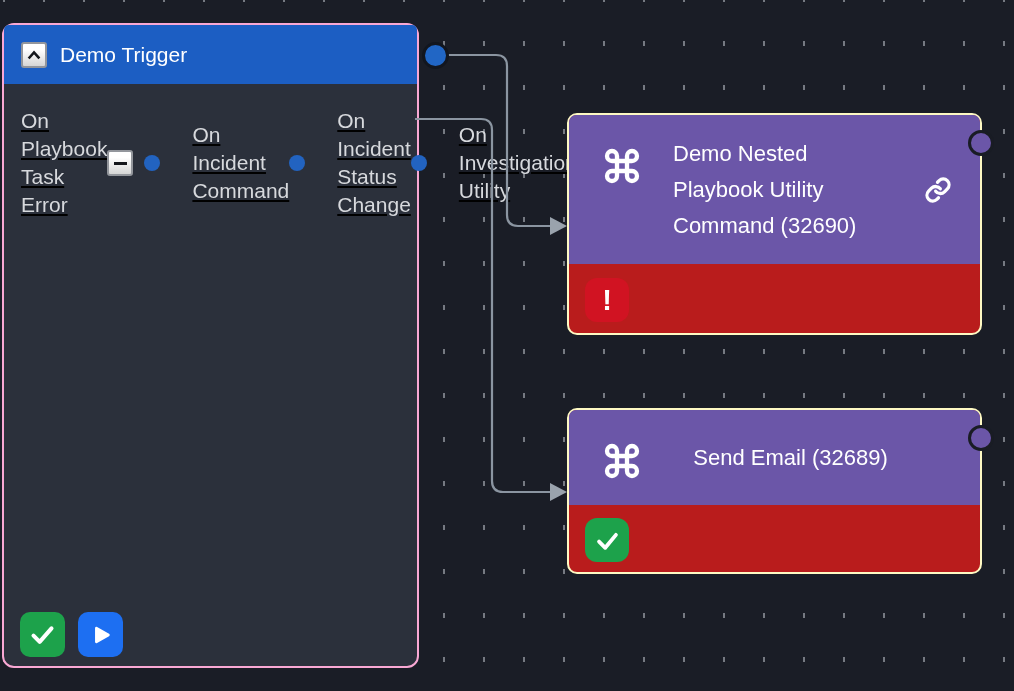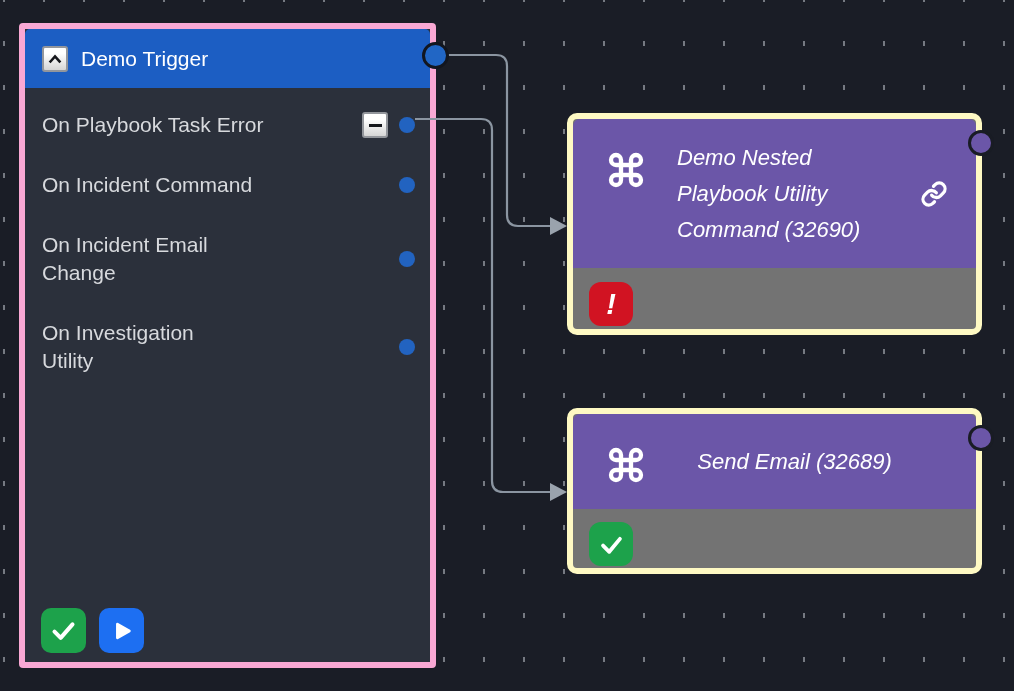--- a/index.html
+++ b/index.html
@@ -15,52 +15,52 @@
     background-image:repeating-linear-gradient(90deg, transparent 0 3px, #767a82 3px 5px, transparent 5px 40px);
     -webkit-mask-image:repeating-linear-gradient(180deg, #000 0 2px, transparent 2px 41px, #000 41px 44px);
     mask-image:repeating-linear-gradient(180deg, #000 0 2px, transparent 2px 41px, #000 41px 44px);
   }
   svg.wires { position:absolute; inset:0; z-index:3; pointer-events:none; }
   .wire { stroke:#8b95a1; stroke-width:2.2; fill:none; }
   .arrow { fill:#9aa3ad; }
 
   
   .trigger-panel {
-    position:absolute; left:19px; top:23px; width:417px; height:645px; z-index:2;
-    background:#2b303b; border:6px solid #f9a8d4; border-radius:4px;
+    position:absolute; left:2px; top:23px; width:417px; height:645px; z-index:2;
+    background:#2b303b; border:2px solid #f9a8d4; border-radius:12px;
   }
   .trigger-header {
     height:59px; background:#1c5ec3; border-radius:5px 5px 0 0;
     display:flex; align-items:center; gap:13px; padding:0 17px;
   }
   .trigger-title { color:#ffffff; font-size:21px; }
   .sq-btn {
     width:26px; height:26px; flex:0 0 26px;
     background:linear-gradient(180deg,#ffffff 25%,#d6d6d6);
     border:2px solid #93969c; border-radius:3px;
     display:flex; align-items:center; justify-content:center; cursor:pointer; padding:0;
   }
-  .rows { display:flex; flex-direction:column; gap:32px; padding:23px 15px 0 17px; }
+  .rows { display:flex; flex-direction:row; gap:32px; padding:23px 15px 0 17px;text-decoration:underline; }
   .row { display:flex; align-items:center; min-height:28px; }
   .row-label { flex:1; color:#d7d9dd; font-size:21px; line-height:28px; white-space:pre-line; }
   .minus-btn { margin-right:11px; }
   .minus-glyph { width:13px; height:3px; background:#15171c; }
   .dot { width:16px; height:16px; border-radius:50%; background:#2263c0; flex:0 0 16px; }
   .panel-actions { position:absolute; left:16px; bottom:9px; display:flex; gap:13px; }
   .action-btn {
     width:45px; height:45px; border-radius:10px; border:none; cursor:pointer;
     display:flex; align-items:center; justify-content:center;
   }
   .action-confirm { background:#1da24b; }
   .action-run { background:#1d6ff2; }
 
   
   .node {
     position:absolute; left:567px; width:415px; z-index:2;
-    background:#737373; border:6px solid #fef9c3; border-radius:10px;font-style:italic;
+    background:#b91c1c; border:2px solid #fef9c3; border-radius:10px;
   }
   .node-1 { top:113px; height:222px; }
   .node-2 { top:408px; height:166px;text-align:center; }
   .node-header { position:relative; background:#6b56a8; border-radius:7px 7px 0 0; }
   .node-1 .node-header { height:149px; }
   .node-2 .node-header { height:95px; }
   .cmd-icon { position:absolute; left:33px; top:31px; width:40px; height:40px; color:#fff; }
   .node-title {
     position:absolute; left:104px; top:50%; transform:translateY(-50%);
     width:235px; color:#ffffff; font-size:22px; line-height:36px; white-space:pre-line;
@@ -113,21 +113,21 @@
         <button class="sq-btn minus-btn">
           <span class="minus-glyph"></span>
         </button>
         <span class="dot"></span>
       </div>
       <div class="row">
         <span class="row-label">On Incident Command</span>
         <span class="dot"></span>
       </div>
       <div class="row">
-        <span class="row-label">On Incident Email
+        <span class="row-label">On Incident Status
 Change</span>
         <span class="dot"></span>
       </div>
       <div class="row">
         <span class="row-label">On Investigation
 Utility</span>
         <span class="dot"></span>
       </div>
     </div>
 

